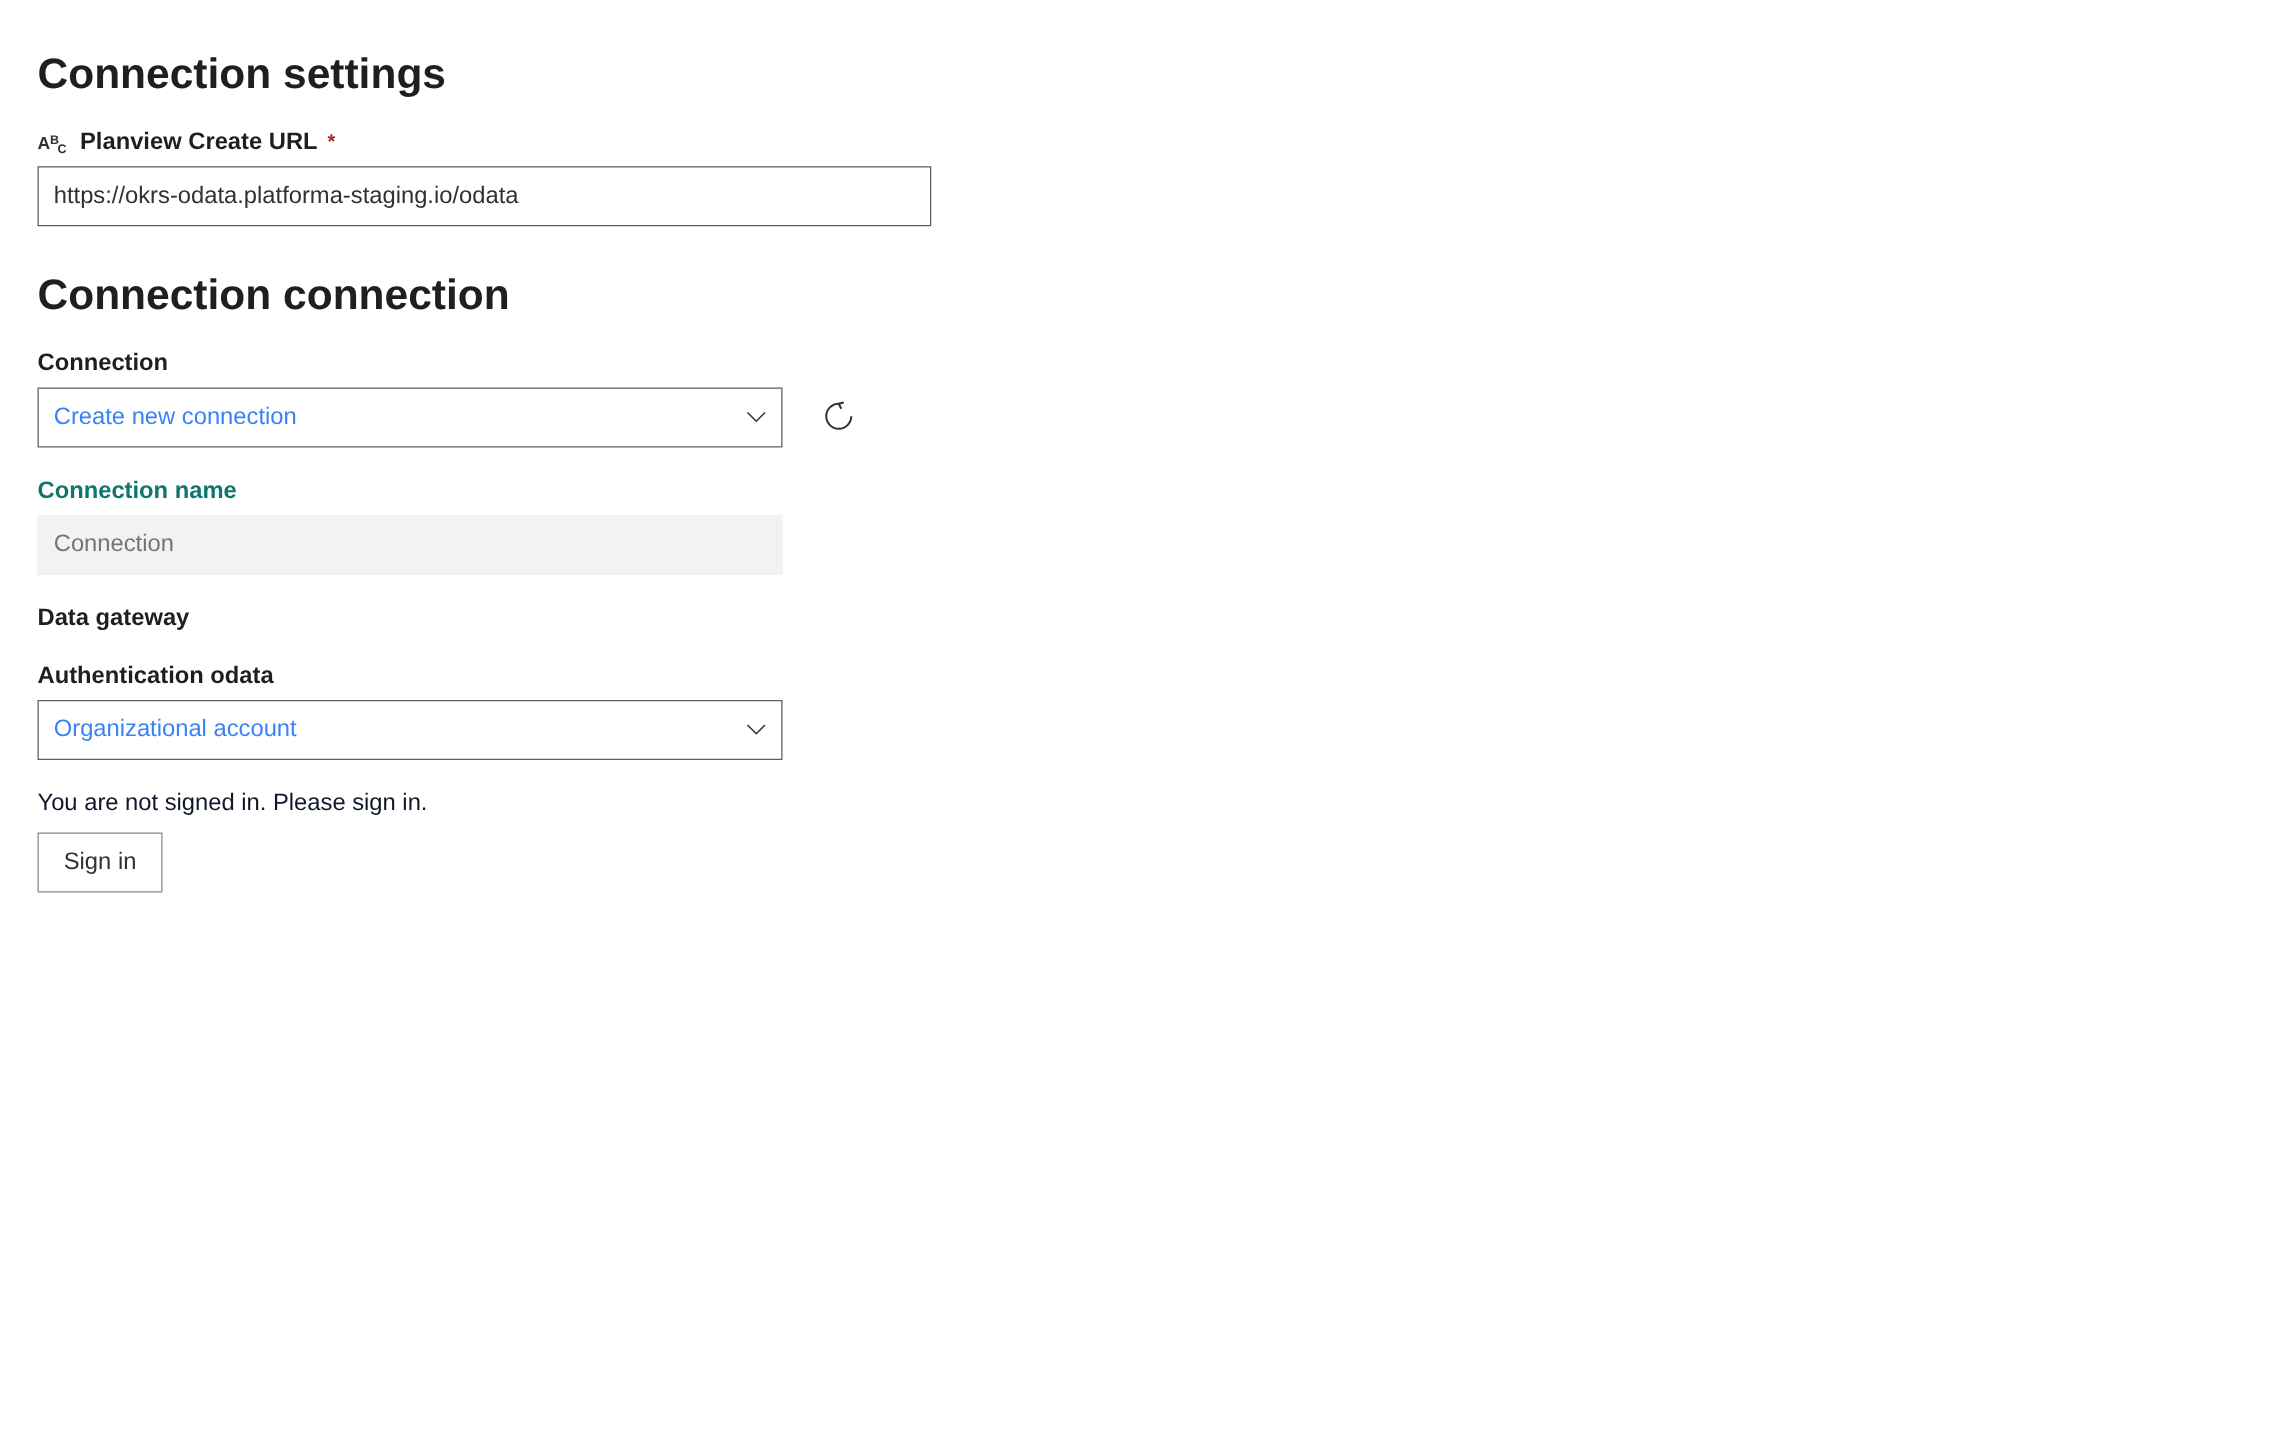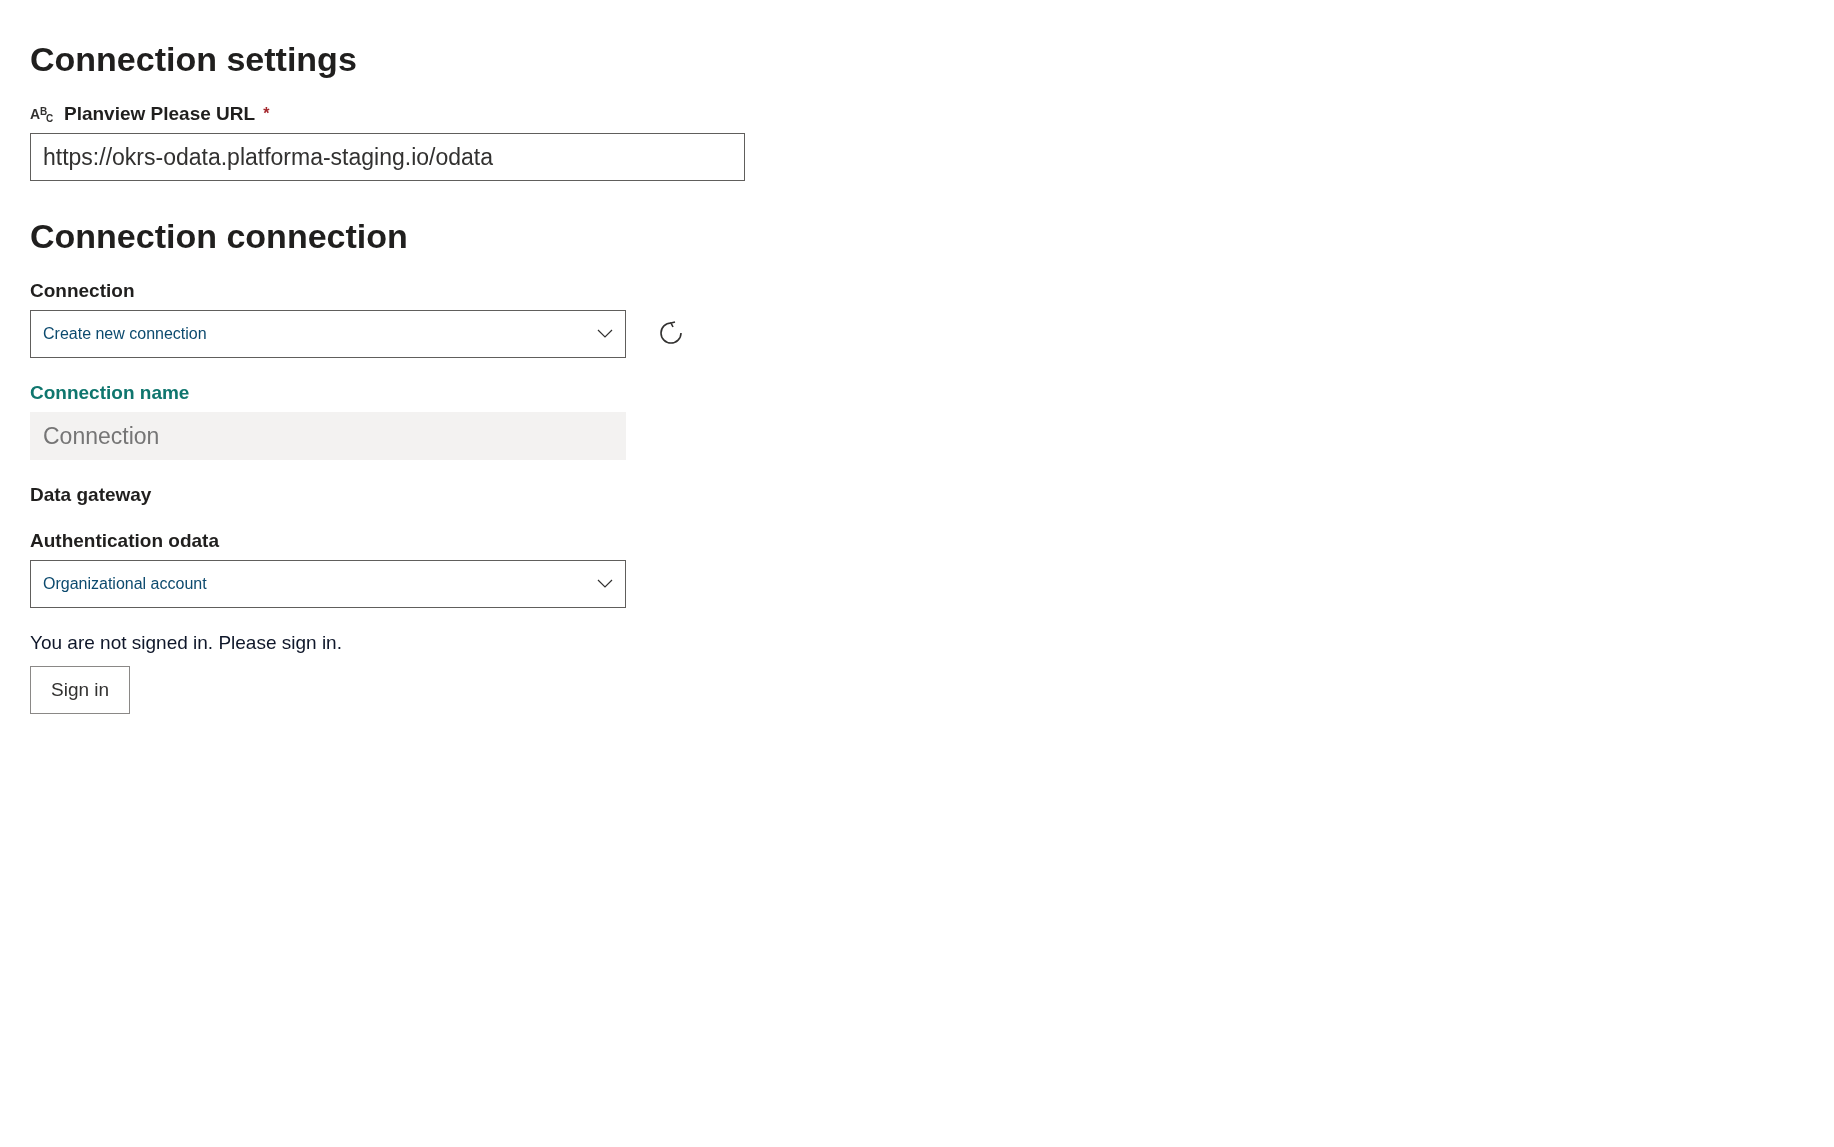--- a/index.html
+++ b/index.html
@@ -47,21 +47,21 @@
       display: inline-flex;
       align-items: center;
       justify-content: center;
       width: 26px;
       height: 20px;
     }
     .text-input {
       width: 715px;
       height: 48px;
       padding: 8px 12px;
-      font-size: 23px;
+      font-size: 19px;
       font-family: inherit;
       border: 1px solid #605e5c;
       background: #ffffff;
       color: #323130;
       outline: none;
     }
     .text-input.disabled {
       background: #f3f2f1;
       border: 1px solid #f3f2f1;
       color: #a19f9d;
@@ -69,25 +69,25 @@
     }
     .dropdown-row {
       display: flex;
       align-items: center;
       gap: 30px;
     }
     .dropdown {
       width: 596px;
       height: 48px;
       padding: 8px 12px;
-      font-size: 16px;
+      font-size: 19px;
       font-family: inherit;
       border: 1px solid #605e5c;
       background: #ffffff;
-      color: #0c4a6e;
+      color: #3b82f6;
       display: flex;
       align-items: center;
       justify-content: space-between;
       cursor: pointer;
     }
     .chevron {
       display: inline-flex;
       align-items: center;
       justify-content: center;
     }
@@ -125,21 +125,21 @@
 
   <div class="field-group">
     <div class="field-label-row">
       <span class="abc-icon">
         <svg width="26" height="18" viewBox="0 0 26 18">
           <text x="0" y="14" font-size="14" font-weight="600" fill="#323130" font-family="Segoe UI, sans-serif">A</text>
           <text x="10" y="10" font-size="10" font-weight="600" fill="#323130" font-family="Segoe UI, sans-serif">B</text>
           <text x="16" y="17" font-size="10" font-weight="600" fill="#323130" font-family="Segoe UI, sans-serif">C</text>
         </svg>
       </span>
-      <span class="field-label">Planview Please URL</span>
+      <span class="field-label">Planview Create URL</span>
       <span class="required-asterisk">*</span>
     </div>
     <input type="text" class="text-input" value="https://okrs-odata.platforma-staging.io/odata" style="">
   </div>
 </div>
 
 <div class="section">
   <h2>Connection connection</h2>
 
   <div class="field-group">

